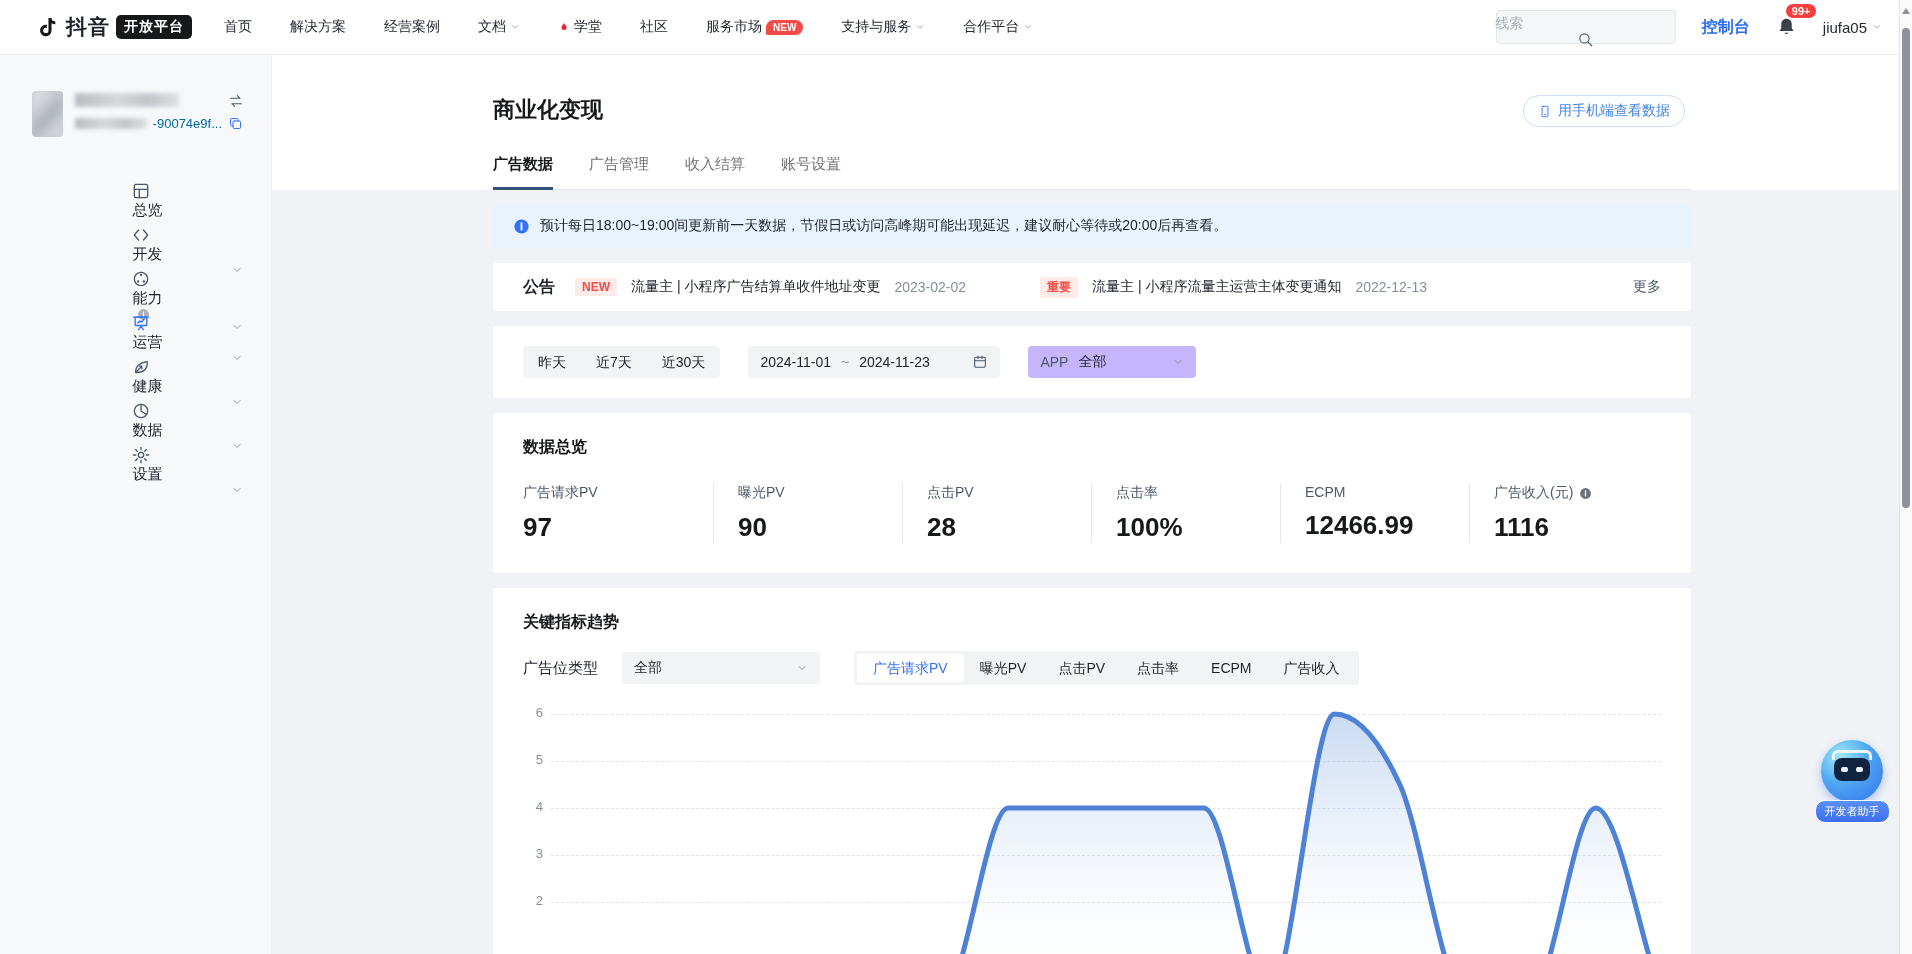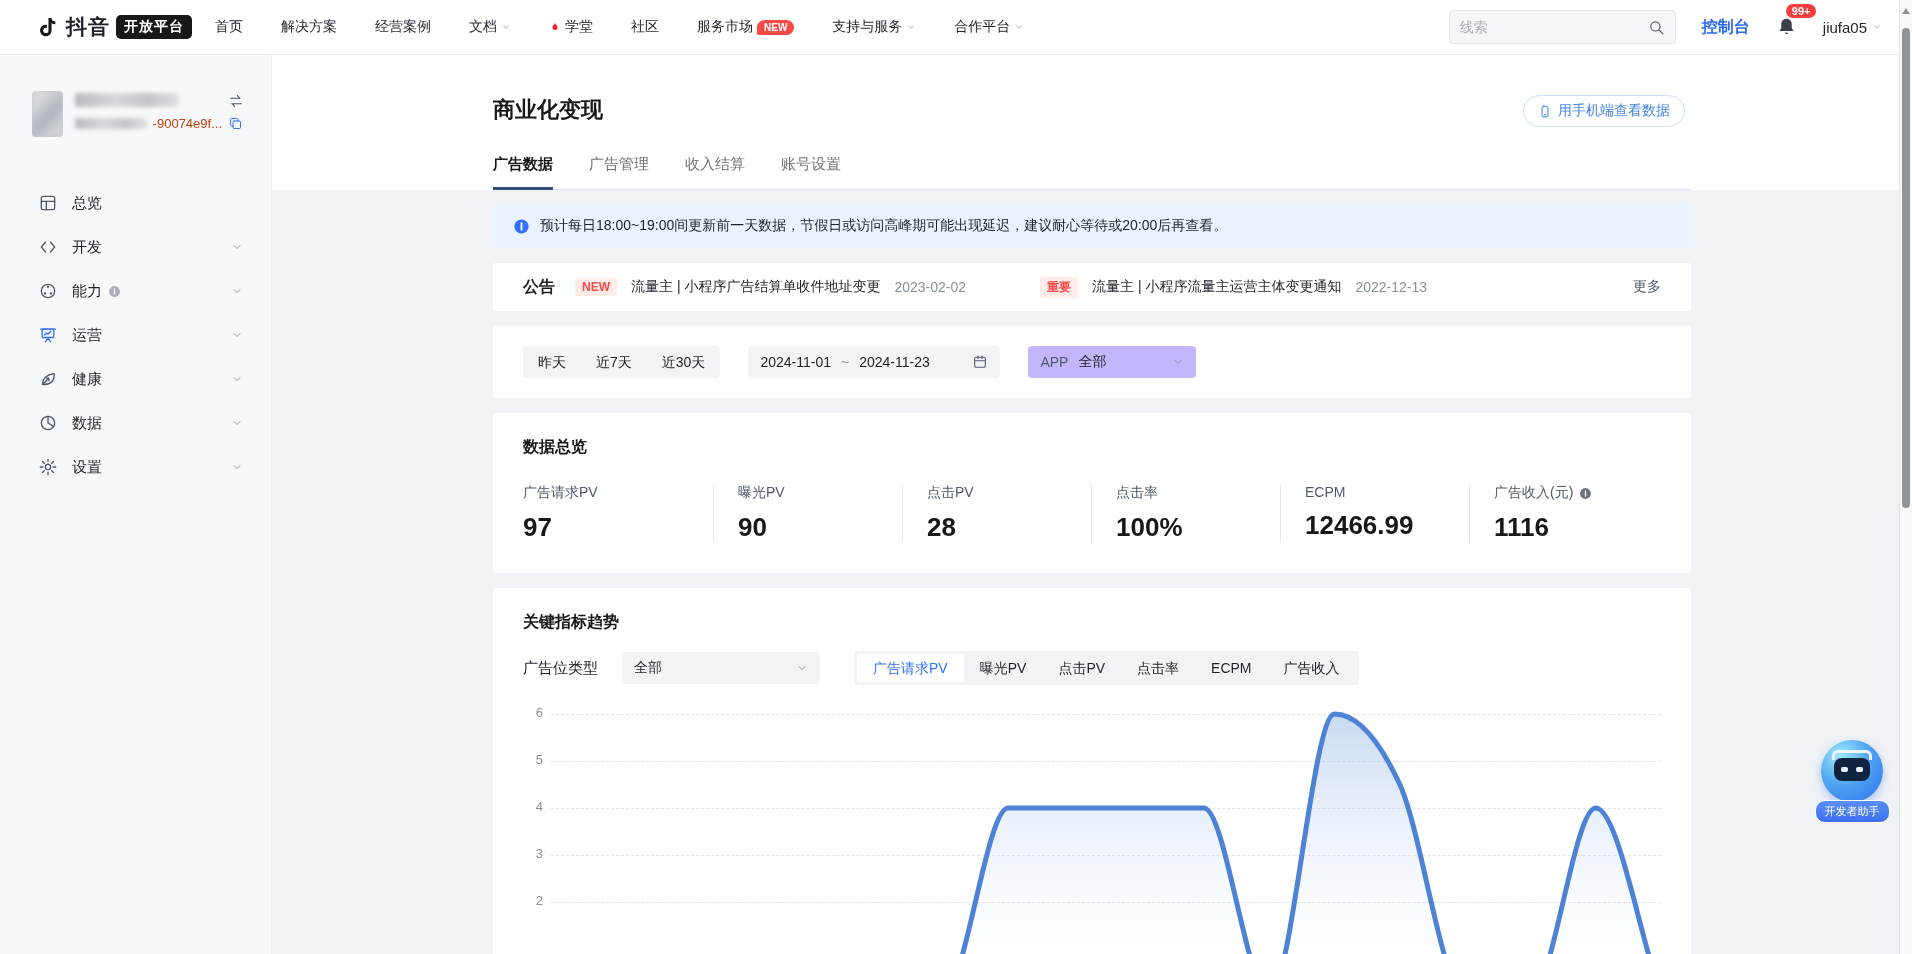--- a/index.html
+++ b/index.html
@@ -8,31 +8,31 @@
     font-family: "Liberation Sans", "DejaVu Sans", sans-serif;
     color:#1d2129; background:#f0f2f5; font-size:14px;
   }
   svg { display:block; }
 
   
   .navbar {
     height:55px; background:#fff; border-bottom:1px solid #e8e9eb;
     display:flex; align-items:center; padding:0 30px 0 36px; position:relative; z-index:5;
   }
-  .brand { display:flex; align-items:center; gap:6px; margin-right:23px; }
+  .brand { display:flex; align-items:center; gap:6px; margin-right:32px; }
   .brand-name { font-size:21px; font-weight:700; letter-spacing:1px; }
   .brand-badge { background:#17181a; color:#fff; font-size:14px; font-weight:700;
     padding:3px 8px; border-radius:5px; letter-spacing:1px; }
   .nav-items { display:flex; align-items:center; gap:38px; }
   .nav-item { display:flex; align-items:center; gap:4px; color:#252931; cursor:pointer; white-space:nowrap; }
   .nav-badge { background:#f54a45; color:#fff; font-size:10px; font-weight:700;
     padding:2px 7px; border-radius:9px 9px 9px 2px; }
   .nav-right { margin-left:auto; display:flex; align-items:center; gap:26px; }
-  .search-box { width:227px; height:34px; background:#f5f6f7; border:1px solid #e5e6eb;
-    border-radius:4px; display:flex; align-items:center; padding:16px 10px; }
+  .search-box { width:180px; height:34px; background:#f5f6f7; border:1px solid #e5e6eb;
+    border-radius:4px; display:flex; align-items:center; padding:4px 10px;flex-direction:column; }
   .search-box input { border:none; outline:none; background:transparent; flex:1;
     font-size:14px; color:#1d2129; font-family:inherit; }
   .search-box input::placeholder { color:#a9aeb8; }
   .console-link { color:#2a6af2; font-weight:600; font-size:16px; cursor:pointer; }
   .bell-wrap { position:relative; cursor:pointer; }
   .bell-badge { position:absolute; top:-12px; left:10px; background:#f53f3f; color:#fff;
     font-size:11px; font-weight:700; padding:1px 6px; border-radius:9px; }
   .user { display:flex; align-items:center; gap:5px; font-size:15px; color:#252931; cursor:pointer; }
 
   
@@ -42,24 +42,24 @@
 
   
   .app-card { padding:0 28px 0 32px; display:flex; gap:12px; position:relative; }
   .app-avatar { width:46px; height:46px; border-radius:4px; background:#c9cdd2; overflow:hidden; position:relative; }
   .app-avatar .blur-a { position:absolute; inset:0; background:linear-gradient(135deg,#d8dadd 20%,#aeb4bb 55%,#cfd2d6 80%); filter:blur(3px); }
   .app-meta { padding-top:2px; }
   .blur-bar { height:14px; width:104px; border-radius:2px;
     background:linear-gradient(90deg,#b8babf,#d6d8db 40%,#c2c4c9 70%,#dfe1e3); filter:blur(2px); }
   .app-id-line { display:flex; align-items:center; gap:6px; margin-top:9px; }
   .blur-bar.small { height:11px; width:72px; }
-  .app-id { font-size:13px; color:#c2410c; }
+  .app-id { font-size:13px; color:#0369a1; }
   .swap-btn { position:absolute; right:26px; top:2px; cursor:pointer; }
   .menu { margin-top:44px; }
-  .menu-item { height:44px; display:flex; align-items:center; padding:0 28px 0 38px; cursor:pointer; }
+  .menu-item { height:44px; display:flex; align-items:center; padding:0 28px 0 38px; cursor:pointer;flex-direction:column; }
   .menu-item .mi-label { margin-left:14px; font-size:15px; color:#1d2129; }
   .menu-item .chev { margin-left:auto; }
   .menu-item .info-dot { margin-left:6px; }
 
   
   .page-head { background:#fff; padding-top:40px; }
   .head-inner { width:1198px; margin:0 auto; position:relative; }
   .page-title { font-size:22px; font-weight:700; color:#17181a; }
   .mobile-btn { position:absolute; right:6px; top:0; height:32px; display:flex; align-items:center; gap:6px;
     border:1px solid #cfe0f8; border-radius:16px; padding:0 14px; color:#4684e3; cursor:pointer; background:#fdfefe; }

